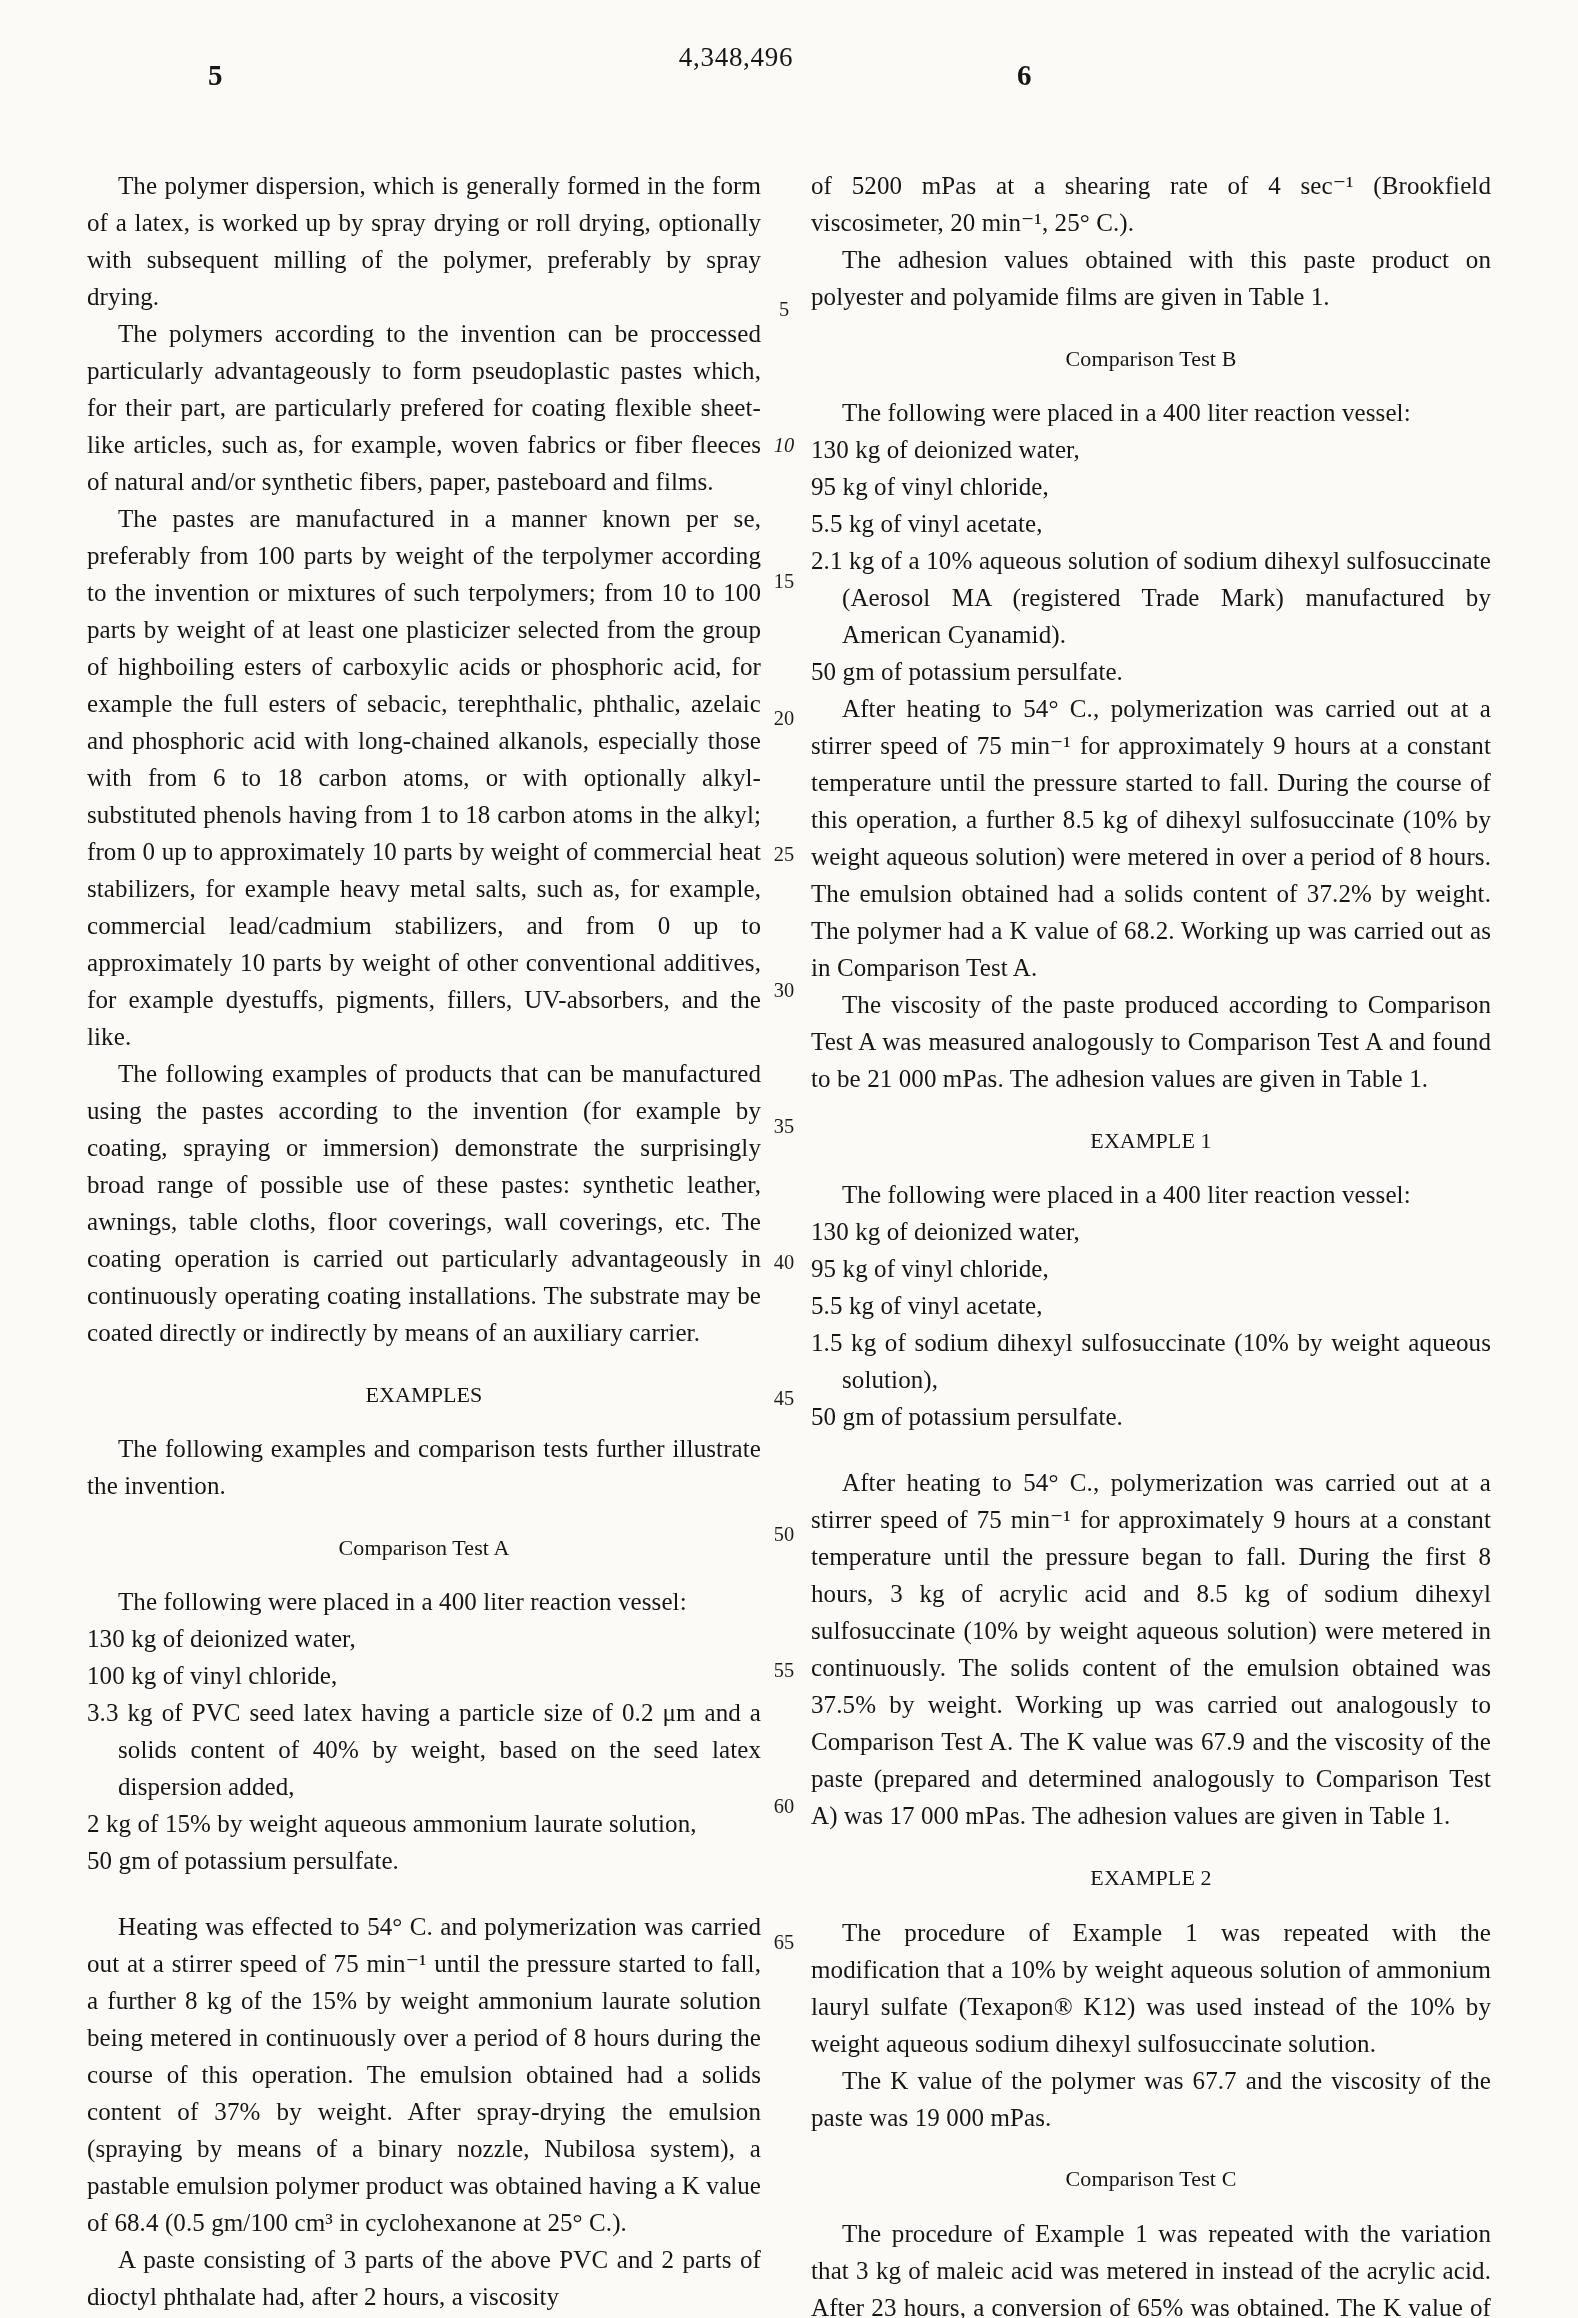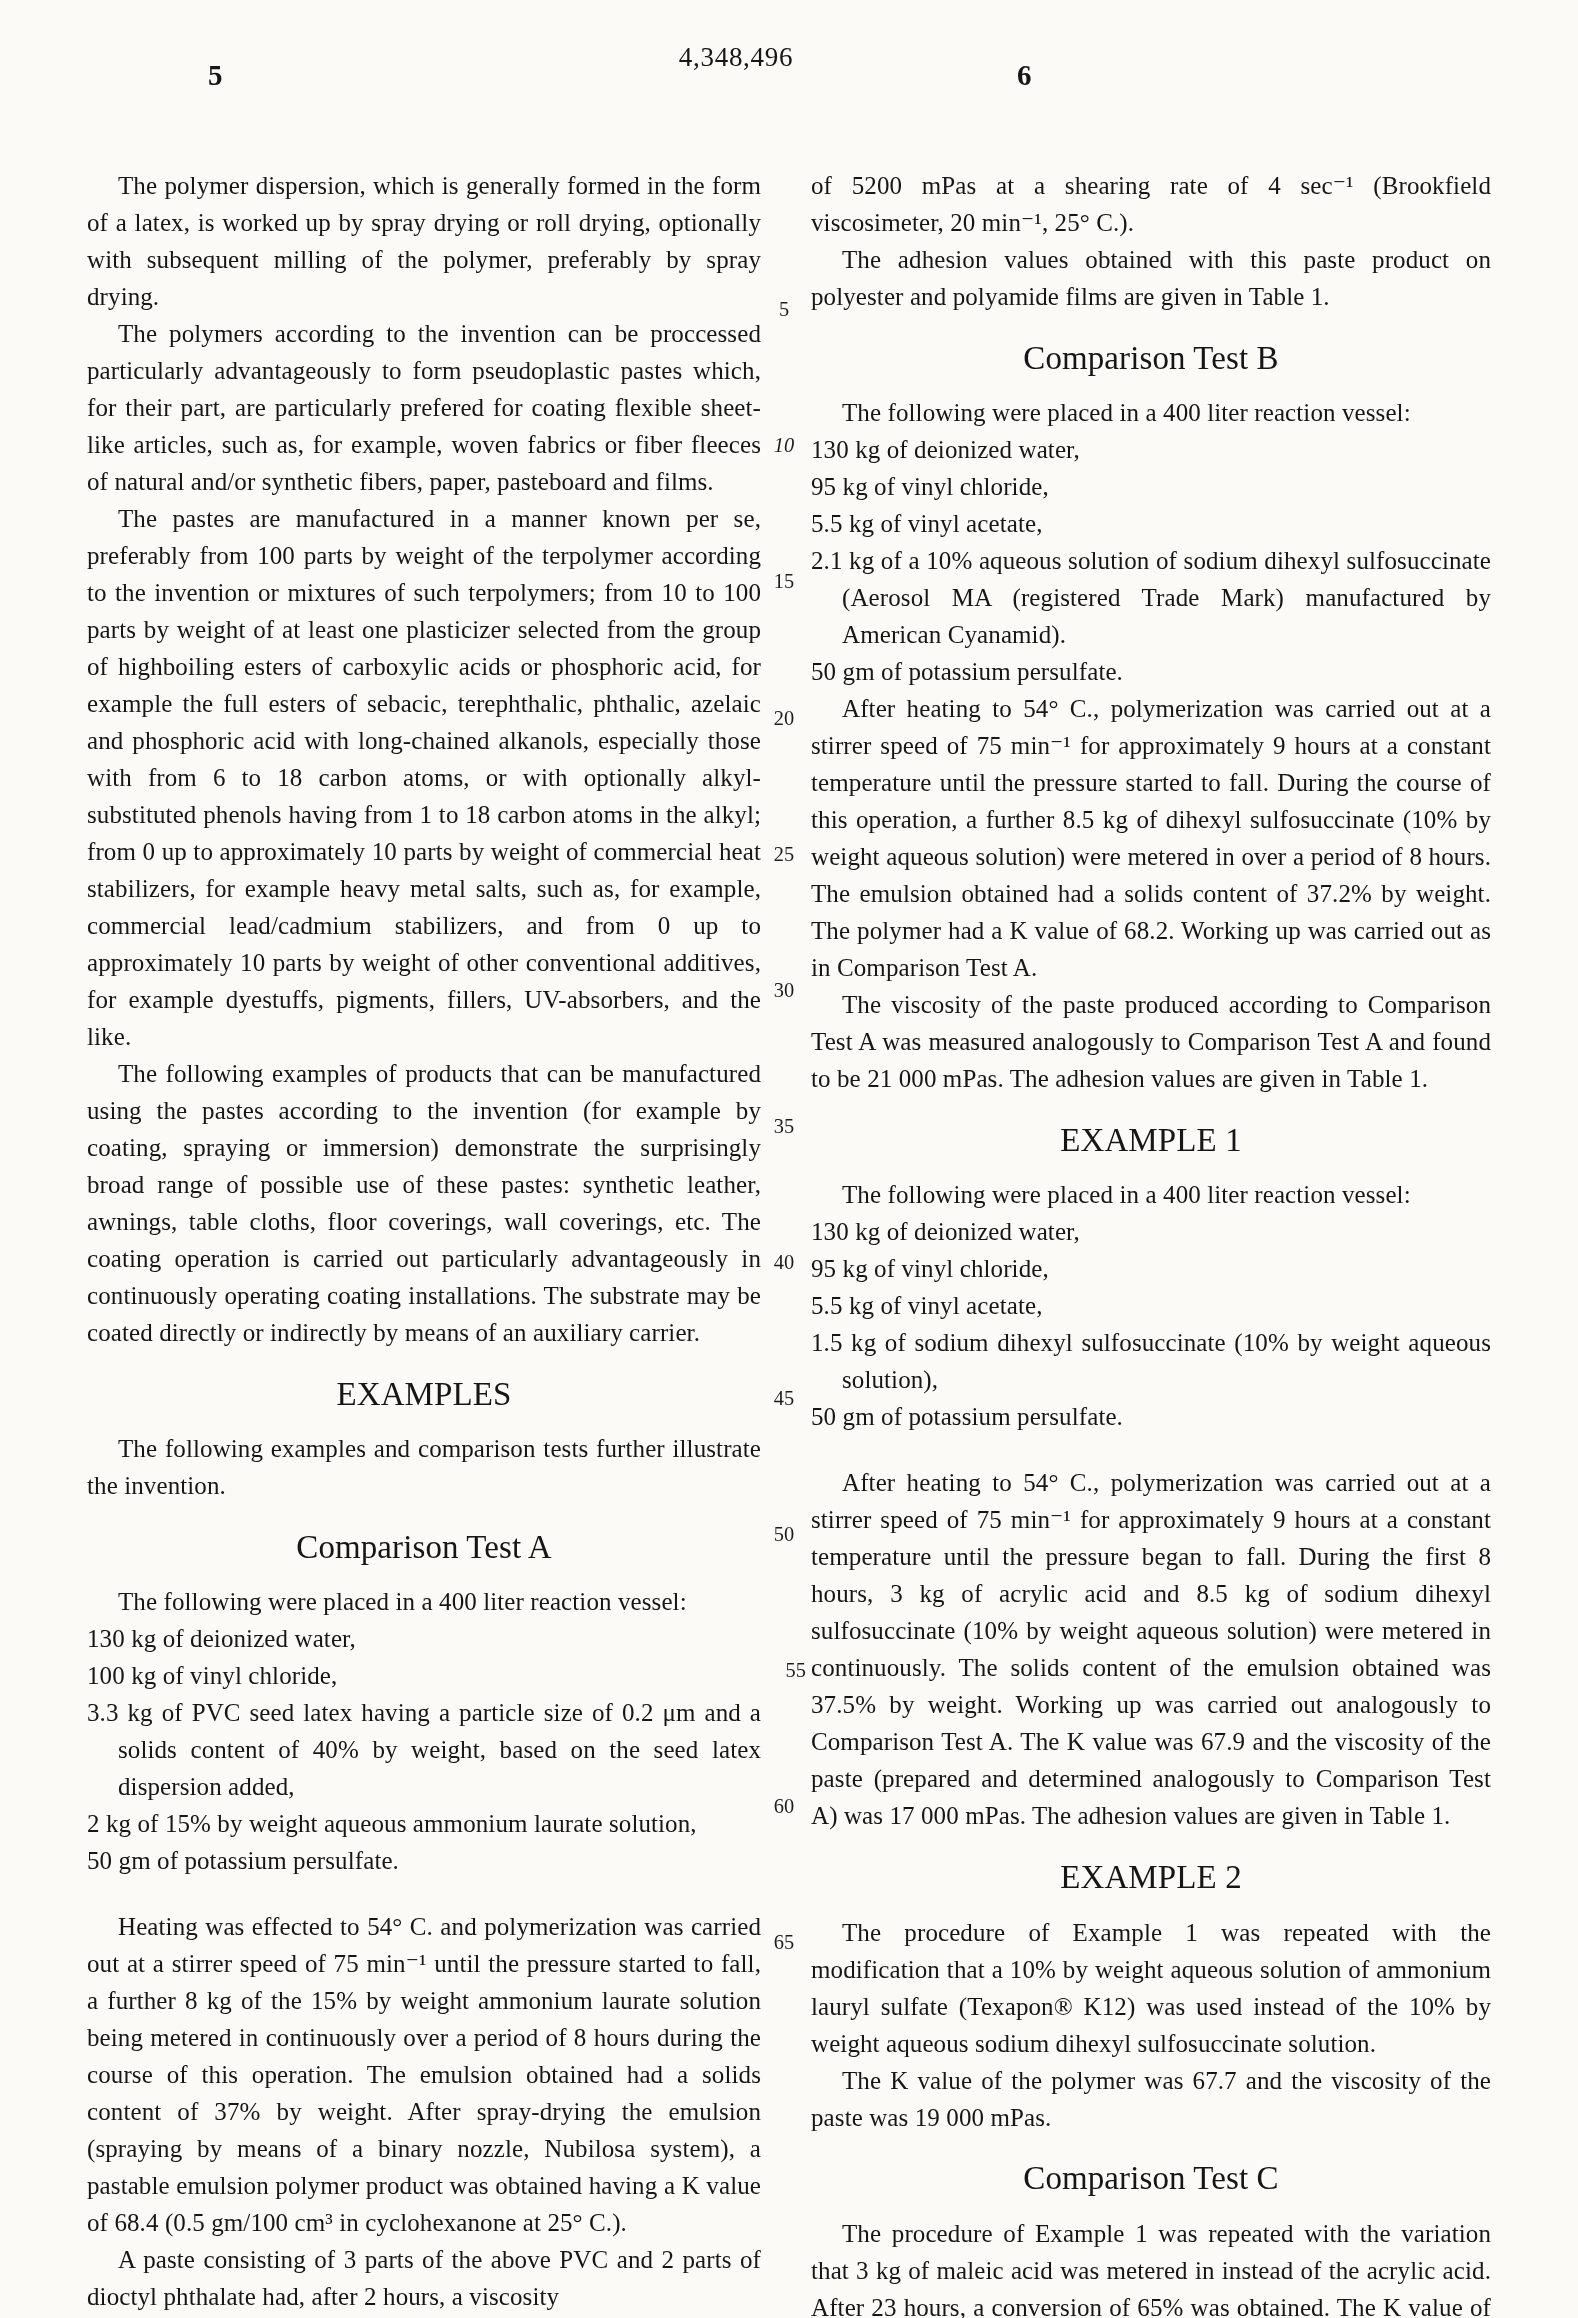--- a/index.html
+++ b/index.html
@@ -47,21 +47,21 @@
   .column.right { left: 811px; width: 680px; }
 
   .block { margin: 0; }
   .paragraph { text-indent: 31px; }
   .continuation { text-indent: 0; }
   .item {
     padding-left: 31px;
     text-indent: -31px;
   }
   .heading {
-    font-size: 33px;
+    font-size: 22px;
     font-weight: normal;
     text-align: center;
     text-indent: 0;
     margin: 24.5px 0 17.7px 0;
   }
   .space-before { margin-top: 29px; }
 
   .gutter-num {
     position: absolute;
     left: 762px;
@@ -86,21 +86,21 @@
       <div class="gutter-num" style="top: 297px;">5</div>
       <div class="gutter-num" style="top: 433px; font-style: italic;">10</div>
       <div class="gutter-num" style="top: 569px;">15</div>
       <div class="gutter-num" style="top: 706px;">20</div>
       <div class="gutter-num" style="top: 842px;">25</div>
       <div class="gutter-num" style="top: 978px;">30</div>
       <div class="gutter-num" style="top: 1114px;">35</div>
       <div class="gutter-num" style="top: 1250px;">40</div>
       <div class="gutter-num" style="top: 1386px;">45</div>
       <div class="gutter-num" style="top: 1522px;">50</div>
-      <div class="gutter-num" style="top: 1658px; text-align: right;">55</div>
+      <div class="gutter-num" style="top: 1658px;">55</div>
       <div class="gutter-num" style="top: 1794px;">60</div>
       <div class="gutter-num" style="top: 1930px;">65</div>
     </div>
 
   <div class="column left" id="column-left">
       <p class="block paragraph">The polymer dispersion, which is generally formed in the form of a latex, is worked up by spray drying or roll drying, optionally with subsequent milling of the polymer, preferably by spray drying.</p>
       <p class="block paragraph">The polymers according to the invention can be proccessed particularly advantageously to form pseudoplastic pastes which, for their part, are particularly prefered for coating flexible sheet-like articles, such as, for example, woven fabrics or fiber fleeces of natural and/or synthetic fibers, paper, pasteboard and films.</p>
       <p class="block paragraph">The pastes are manufactured in a manner known per se, preferably from 100 parts by weight of the terpolymer according to the invention or mixtures of such terpolymers; from 10 to 100 parts by weight of at least one plasticizer selected from the group of highboiling esters of carboxylic acids or phosphoric acid, for example the full esters of sebacic, terephthalic, phthalic, azelaic and phosphoric acid with long-chained alkanols, especially those with from 6 to 18 carbon atoms, or with optionally alkyl-substituted phenols having from 1 to 18 carbon atoms in the alkyl; from 0 up to approximately 10 parts by weight of commercial heat stabilizers, for example heavy metal salts, such as, for example, commercial lead/cadmium stabilizers, and from 0 up to approximately 10 parts by weight of other conventional additives, for example dyestuffs, pigments, fillers, UV-absorbers, and the like.</p>
       <p class="block paragraph">The following examples of products that can be manufactured using the pastes according to the invention (for example by coating, spraying or immersion) demonstrate the surprisingly broad range of possible use of these pastes: synthetic leather, awnings, table cloths, floor coverings, wall coverings, etc. The coating operation is carried out particularly advantageously in continuously operating coating installations. The substrate may be coated directly or indirectly by means of an auxiliary carrier.</p>
       <h3 class="block heading">EXAMPLES</h3>

